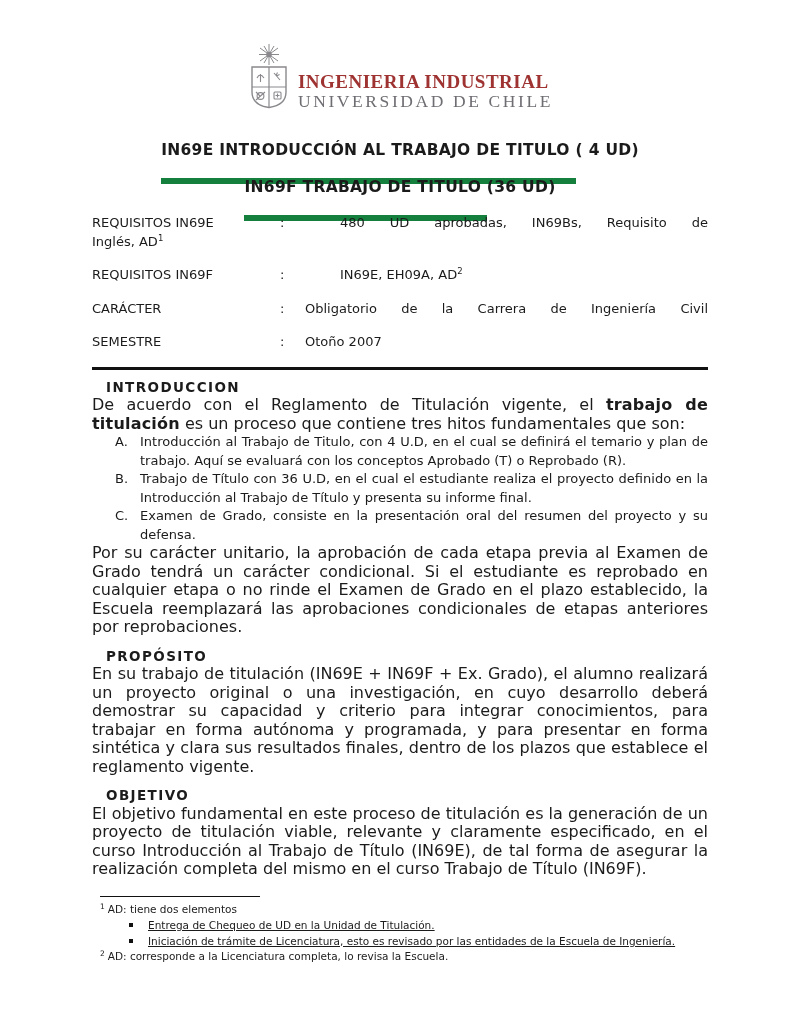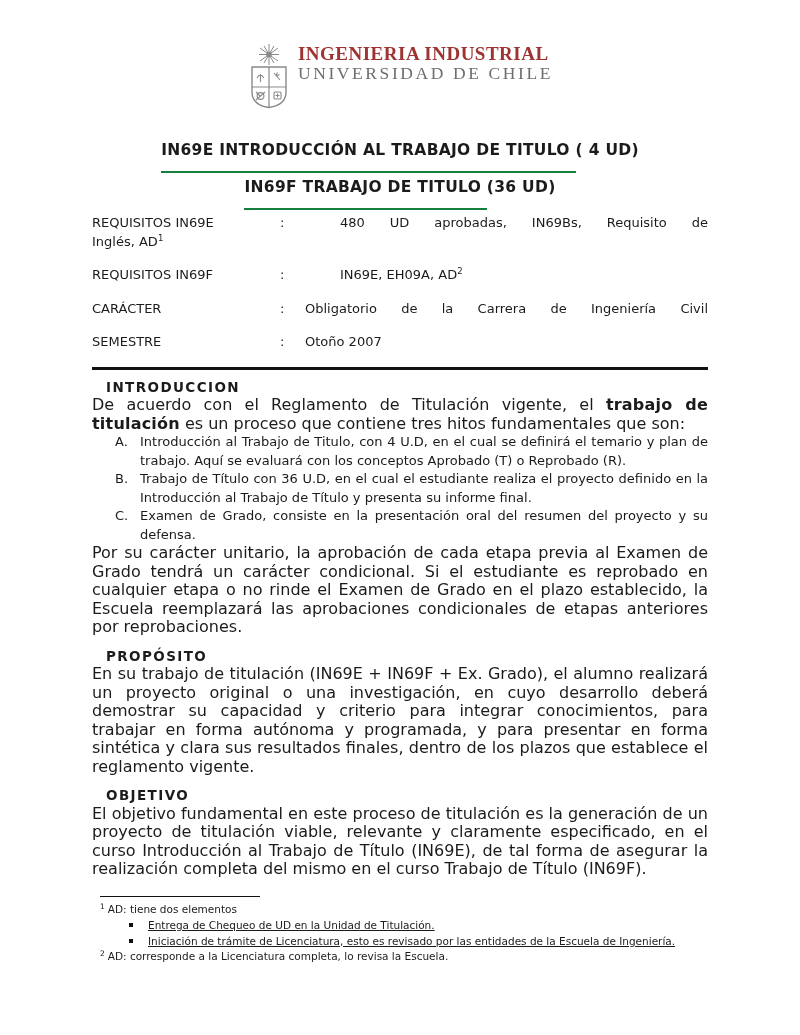--- a/index.html
+++ b/index.html
@@ -15,21 +15,21 @@
     padding: 44px 92px 0 92px;
     background: #ffffff;
     overflow: hidden;
   }
 
   
   .logo {
     width: fit-content;
     margin: 0 auto;
     display: flex;
-    align-items: flex-start;
+    align-items: flex-end;
     gap: 7px;
     height: 66px;
   }
   .logo-text { font-family: "Liberation Serif", serif; line-height: 1.0; }
   .logo-line1 {
     color: #9E3332;
     font-weight: bold;
     font-size: 19px;
     letter-spacing: 0.5px;
   }
@@ -45,22 +45,22 @@
   .doc-title {
     text-align: center;
     font-size: 15.5px;
     font-weight: bold;
     letter-spacing: 0.3px;
     margin-bottom: 17px;
     line-height: 20px;
   }
   .doc-title .u {
     white-space: pre-wrap;
-    border-bottom: 2px solid #15803d;
-    padding-bottom: 12px;
+    border-bottom: 6px solid #15803d;
+    padding-bottom: 19px;
   }
 
   
   .info-block { margin-top: 13px; }
   .info-row {
     position: relative;
     font-size: 13px;
     line-height: 18.5px;
     margin-bottom: 15px;
   }

